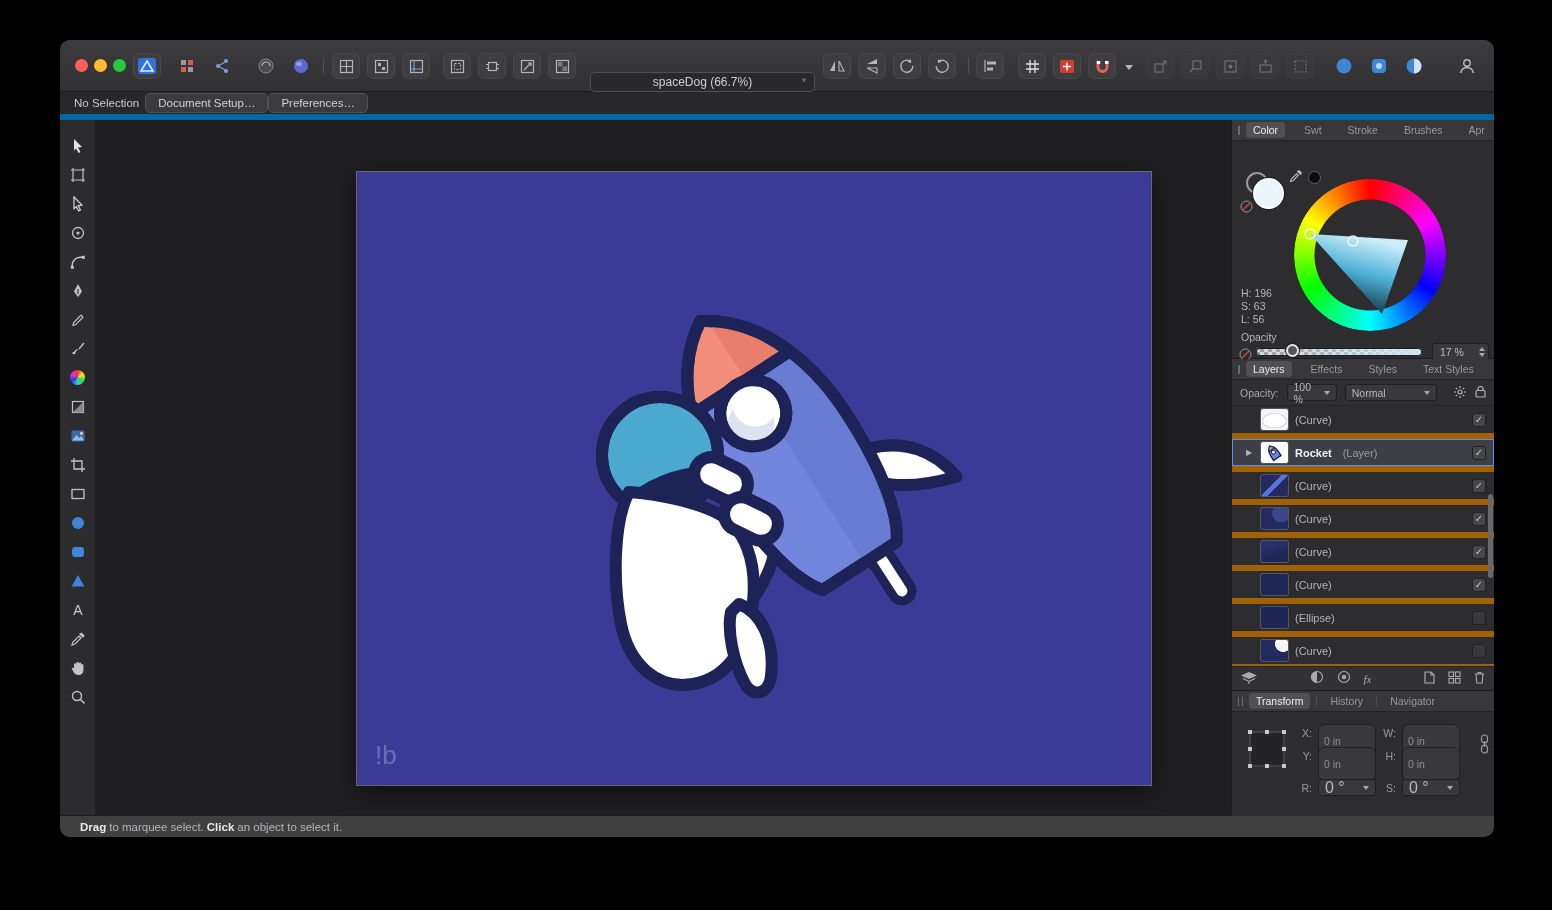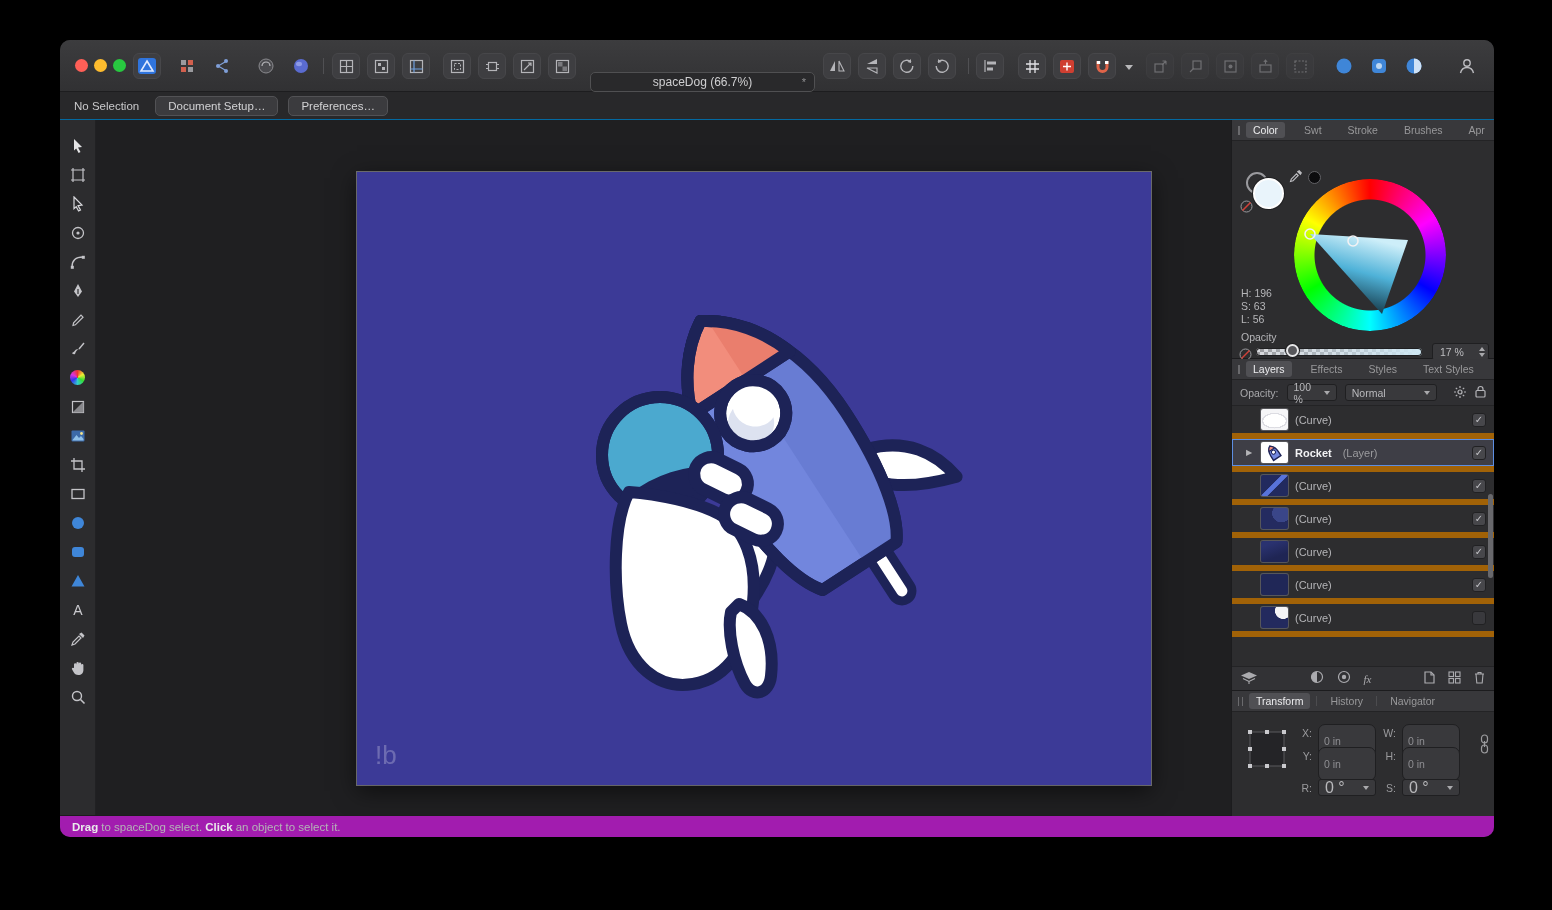--- a/index.html
+++ b/index.html
@@ -21,22 +21,22 @@
   .tbtn.flat { background:transparent; border-color:transparent; }
   .tbtn.dim { opacity:.45; }
   .tsep { position:absolute; top:18px; width:1px; height:16px; background:#505053; }
   .pill { position:absolute; left:530px; top:32px; width:225px; height:20px; background:#29292b;
     border:1px solid #505052; border-radius:5px; display:flex; align-items:center; justify-content:center;
     color:#cfcfd1; font-size:12px; gap:6px; }
   .pill .star { color:#8e8e90; font-size:11px; position:absolute; right:8px; }
   .caret { width:0; height:0; border-left:4px solid transparent; border-right:4px solid transparent; border-top:5px solid #b8b8ba; margin-top:2px;}
 
   
-  .contextbar { height:28px; flex:0 0 28px; background:#28282a; border-bottom:1px solid #0369a1;
-    display:flex; align-items:center; padding-left:8px; gap:10px; }
+  .contextbar { height:28px; flex:0 0 28px; background:#28282a; border-bottom:6px solid #0369a1;
+    display:flex; align-items:center; padding-left:8px; }
   .ctx-status { color:#c9c9cb; font-size:11.5px; padding:0 6px; }
   .ctx-btn { background:#3b3b3e; border:1px solid #525255; border-radius:5px; color:#d2d2d4;
     font-size:11.5px; padding:3px 12px; font-family:inherit; }
 
   
   .main { display:flex; flex:1 1 auto; min-height:0; }
   .toolscol { width:36px; flex:0 0 36px; background:#2c2c2e; border-right:1px solid #212123;
     display:flex; flex-direction:column; align-items:center; padding-top:16px; gap:10px; }
   .tool { width:22px; height:19px; display:flex; align-items:center; justify-content:center; border-radius:3px; }
 
@@ -125,22 +125,22 @@
   
   .tfbody { position:relative; height:104px; background:#2d2d2f; }
   .tf-preview { position:absolute; left:12px; top:14px; }
   .tf-label { position:absolute; color:#9b9b9e; font-size:10.5px; width:18px; text-align:right; }
   .tf-input { position:absolute; width:58px; height:34px; background:#39393c; border:1px solid #1f1f21;
     border-radius:7px; color:#8f8f93; font-size:10.5px; padding:0 5px; font-family:inherit; }
   .tf-dd { position:absolute; width:58px; height:17px; }
   .linkicon { position:absolute; right:5px; top:22px; color:#9b9b9e; }
 
   
-  .statusbar { height:22px; flex:0 0 22px; background:#a21caf; border-top:1px solid #1c1c1e;
-    display:flex; align-items:center; padding-left:12px; font-size:11.5px; color:#b4b4b7; }
+  .statusbar { height:22px; flex:0 0 22px; background:#404040; border-top:1px solid #1c1c1e;
+    display:flex; align-items:center; padding-left:20px; font-size:11.5px; color:#b4b4b7; }
   .statusbar b { color:#e9e9eb; margin:0 3px 0 0; }
   .statusbar b.second { margin-left:3px; }
 
   svg text { font-family:"Liberation Sans",sans-serif; }
 </style>
 </head>
 <body>
 
 <div class="window">
 
@@ -687,20 +687,26 @@
             <span class="chk">✓</span>
           </div>
           <div class="lrow">
             <span class="lexp"></span>
             <span class="lthumb t-navy4"></span>
             <span class="llabel">(Curve)</span>
             <span class="chk">✓</span>
           </div>
           <div class="lrow">
             <span class="lexp"></span>
+            <span class="lthumb t-navy5"></span>
+            <span class="llabel">(Ellipse)</span>
+            <span class="chk off">✓</span>
+          </div>
+          <div class="lrow">
+            <span class="lexp"></span>
             <span class="lthumb t-navy6"></span>
             <span class="llabel">(Curve)</span>
             <span class="chk off">✓</span>
           </div>
           <span class="lscroll"></span>
         </div>
 
         <div class="lp-foot">
           <span>
             <svg width="16" height="12" viewBox="0 0 16 12">
@@ -804,18 +810,18 @@
               </span>
           </span>
         </div>
       </div>
 
     </div>
   </div>
 
   <div class="statusbar">
     <b>Drag</b>
-    <span>to spaceDog select.</span>
+    <span>to marquee select.</span>
     <b class="second">Click</b>
     <span>an object to select it.</span>
   </div>
 
 </div>
 
 </body></html>

